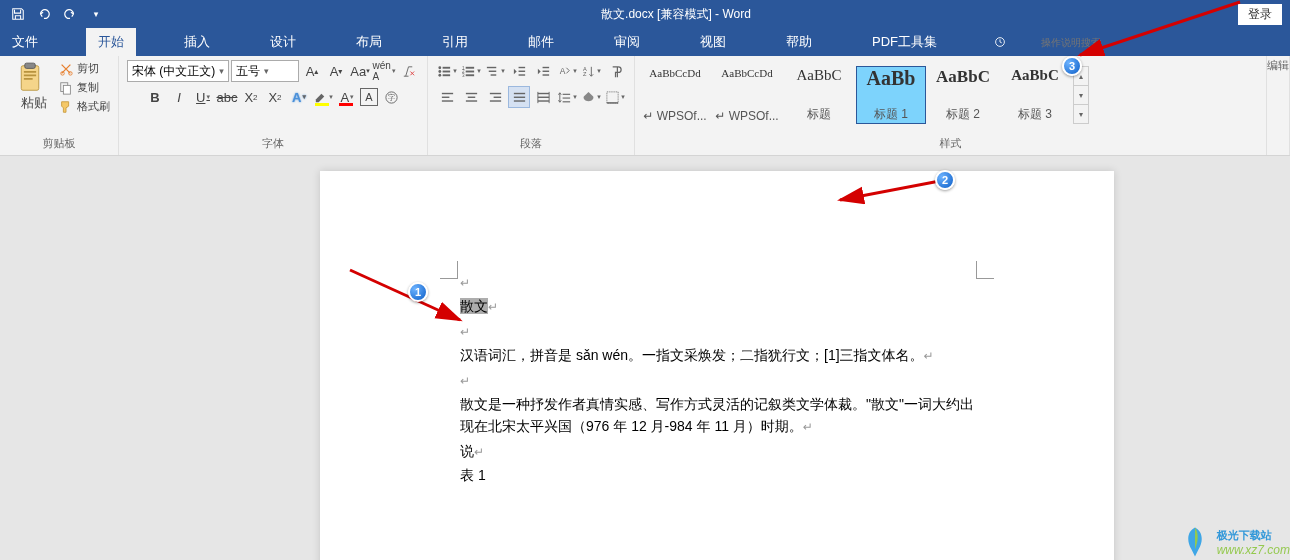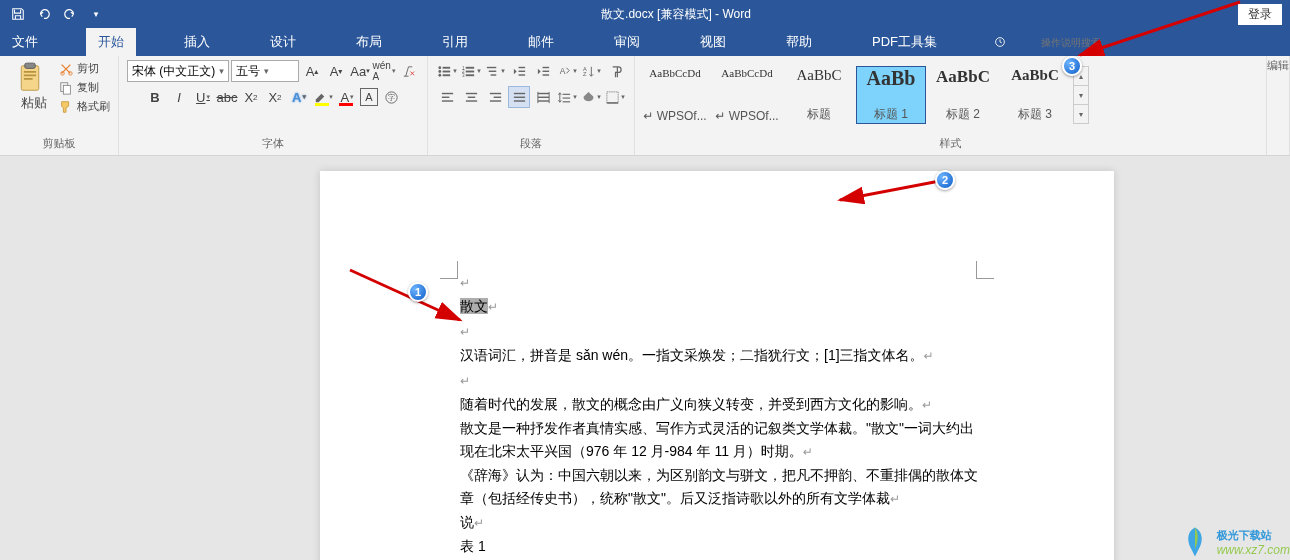--- a/index.html
+++ b/index.html
@@ -395,23 +395,21 @@
 <div class="doc-area">
   <div class="page">
     <div class="corner-tl"></div>
     <div class="corner-tr"></div>
     <div class="doc-content">
       <div class="para-text"><span class="pm">↵</span></div>
       <div class="para-text"><span class="selected-text">散文</span><span class="pm">↵</span></div>
       <div class="para-text"><span class="pm">↵</span></div>
       <div class="para-text"><span>汉语词汇，拼音是 sǎn wén。一指文采焕发；二指犹行文；[1]三指文体名。</span><span class="pm">↵</span></div>
       <div class="para-text"><span class="pm">↵</span></div>
-      <div class="para-text"><span>随着时代的发展，散文的概念由广义向狭义转变，并受到西方文化的影响。</span><span class="pm">↵</span></div>
       <div class="para-text"><span>散文是一种抒发作者真情实感、写作方式灵活的记叙类文学体裁。"散文"一词大约出现在北宋太平兴国（976 年 12 月-984 年 11 月）时期。</span><span class="pm">↵</span></div>
-      <div class="para-text"><span>《辞海》认为：中国六朝以来，为区别韵文与骈文，把凡不押韵、不重排偶的散体文章（包括经传史书），统称"散文"。后又泛指诗歌以外的所有文学体裁</span><span class="pm">↵</span></div>
       <div class="para-text"><span>说</span><span class="pm">↵</span></div>
       <div class="para-text"><span>表 1</span></div>
     </div>
   </div>
 </div>
 
 <div class="annotation-badge" style="left:408px; top:282px;">1</div>
 <svg class="arrow-svg" style="left:340px; top:260px;" width="140" height="80">
     <defs>
       <marker id="ah1" markerWidth="10" markerHeight="10" refX="8" refY="3" orient="auto">

